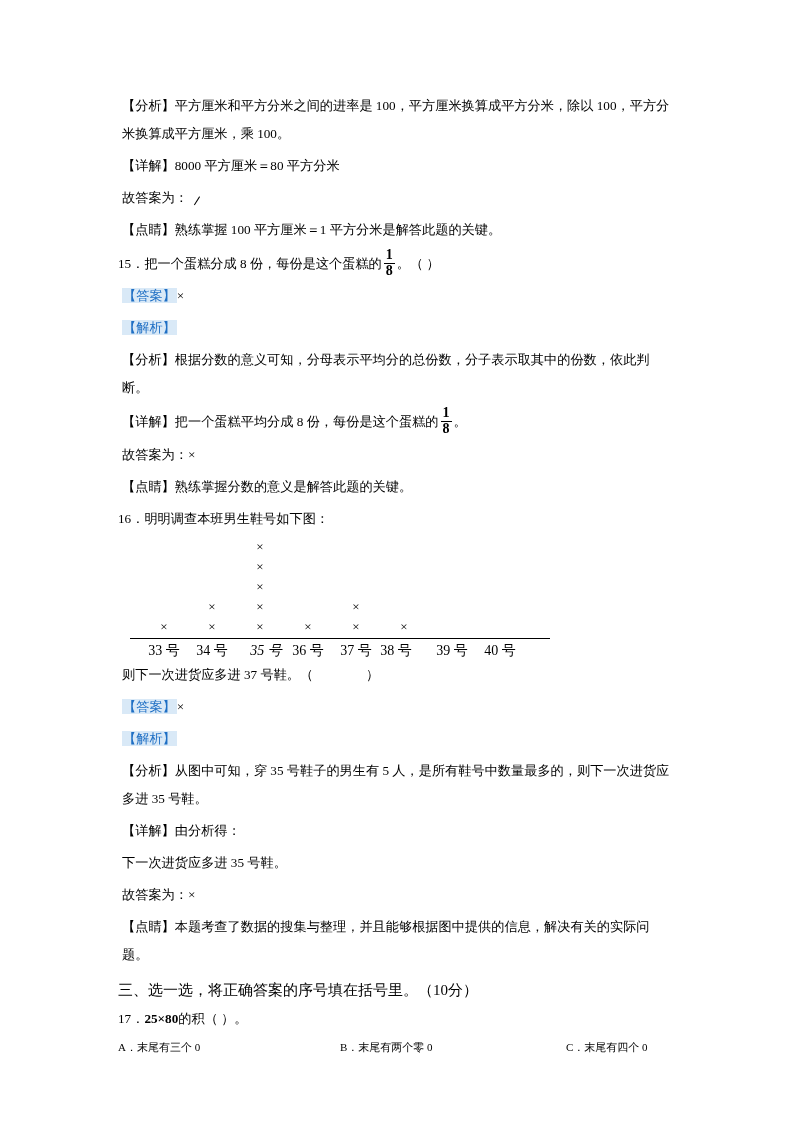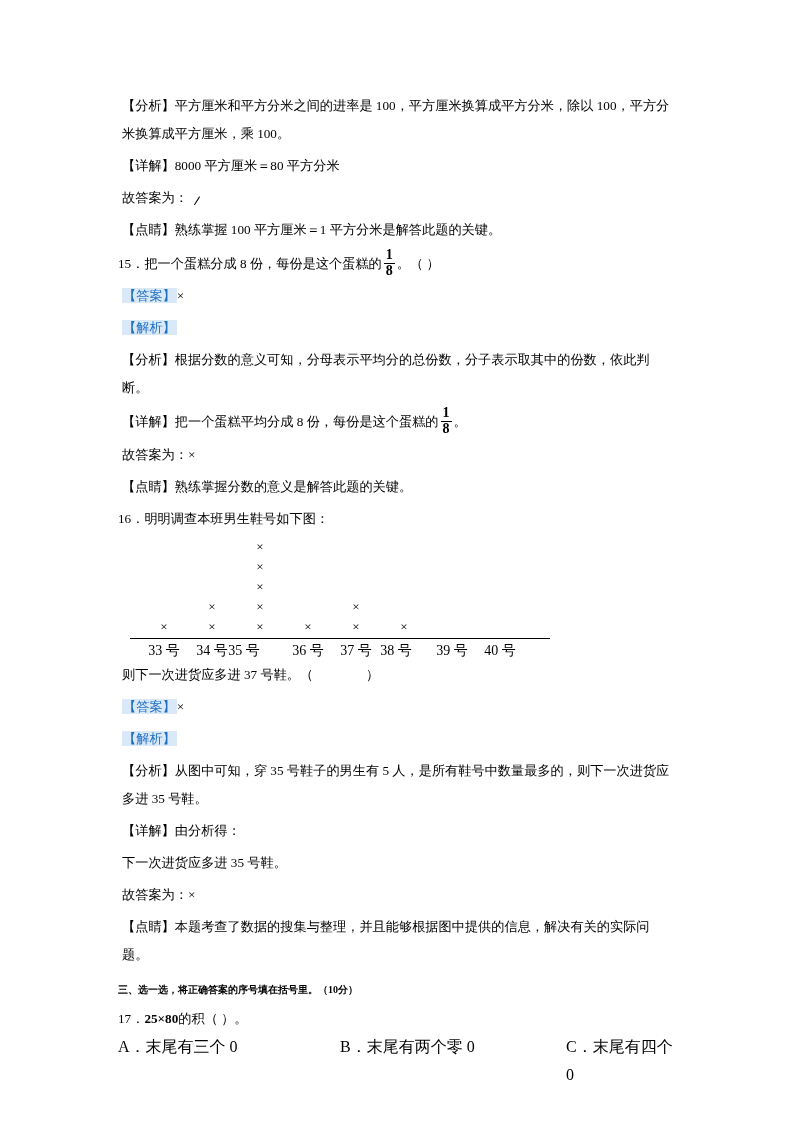--- a/index.html
+++ b/index.html
@@ -109,28 +109,28 @@
     width: 440px;
     font-size: 12.2px;
     white-space: nowrap;
   }
   .lbl {
     position: absolute;
     transform: translateX(-50%);
     font-size: 14px;
   }
   .section-head {
-    font-size: 10px;
-    font-weight: bold;
+    font-size: 15px;
+    font-weight: normal;
     line-height: 30px;
     margin: 6px 0 0 0;
   }
   .choices {
     position: relative;
-    font-size: 16px;
+    font-size: 11px;
     line-height: 28px;
     height: 28px;
   }
   .choice {
     position: absolute;
     top: 0;
   }
   .c1 { left: 0; }
   .c2 { left: 222px; }
   .c3 { left: 448px; }
@@ -179,21 +179,21 @@
       <span class="xmark" style="left:232px; top:87px;">×</span>
       <span class="xmark" style="left:232px; top:67px;">×</span>
 
       <span class="xmark" style="left:280px; top:87px;">×</span>
 
       <div class="axis" style="top:99px;"></div>
 
       <div class="labels" style="top:103px;">
         <span class="lbl" style="left:40px;">33 号</span>
         <span class="lbl" style="left:88px;">34 号</span>
-        <span class="lbl" style="left:120px;">35 号</span>
+        <span class="lbl" style="left:142px;font-style:italic;">35 号</span>
         <span class="lbl" style="left:184px;">36 号</span>
         <span class="lbl" style="left:232px;">37 号</span>
         <span class="lbl" style="left:272px;">38 号</span>
         <span class="lbl" style="left:328px;">39 号</span>
         <span class="lbl" style="left:376px;">40 号</span>
       </div>
     </div>
   </div>
 
   <p class="line">则下一次进货应多进 37 号鞋。（                ）</p>

